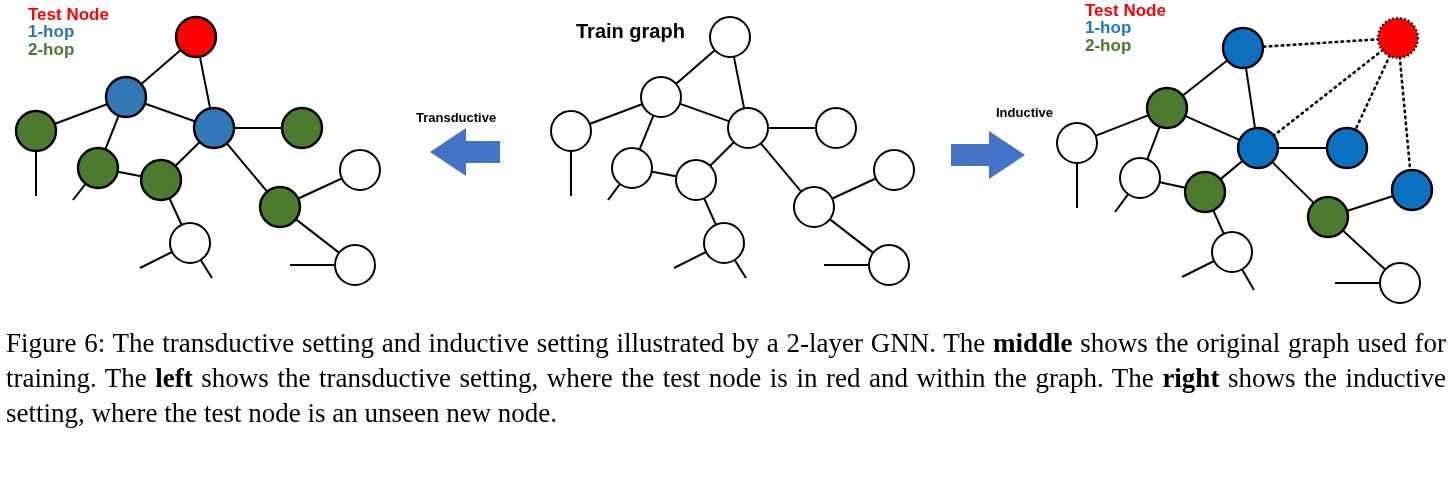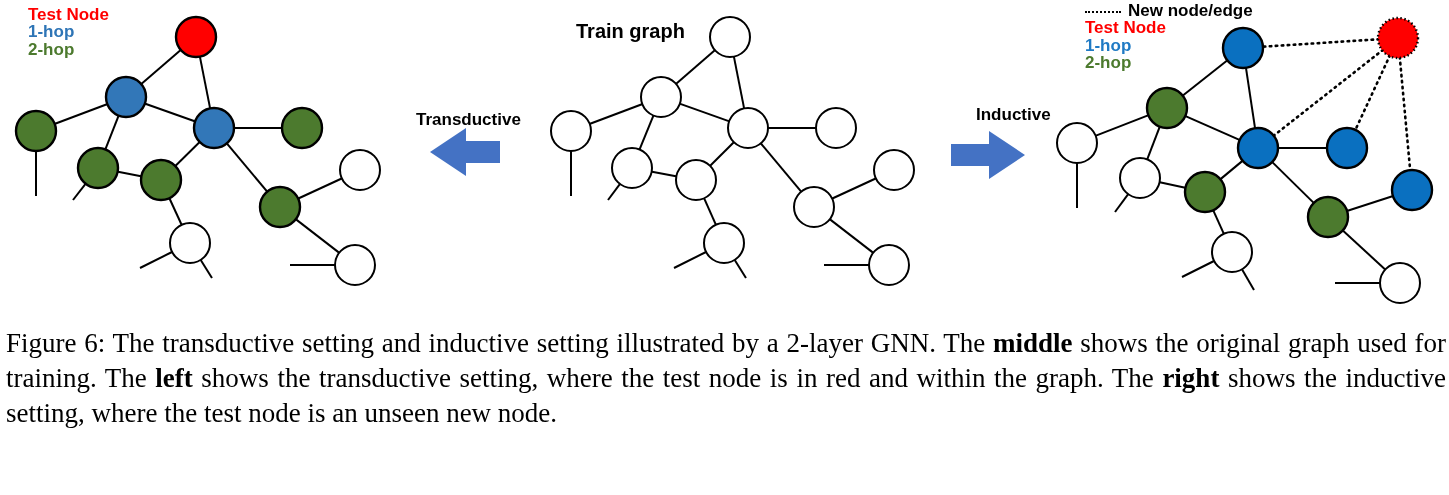--- a/index.html
+++ b/index.html
@@ -10,23 +10,23 @@
   .legend div{white-space:nowrap;}
   #legend-left{left:28px;top:6px;font-size:17px;}
   #legend-right{left:1085px;top:2px;font-size:17px;}
   #legend-right .newedge{display:flex;align-items:center;gap:7px;}
   .dashsample{display:inline-block;width:36px;height:0;border-top:2px dotted #000;position:relative;top:1px;}
   .lbl-red{color:#FF0000;}
   .lbl-blue{color:#2E75B6;}
   .lbl-blue2{color:#1F7AC4;}
   .lbl-green{color:#4C7A2E;}
   .lbl-black{color:#000000;}
-  .arrowlabel{position:absolute;font-family:"Liberation Sans",sans-serif;font-weight:bold;font-size:17px;color:#000;white-space:nowrap;}
+  .arrowlabel{position:absolute;font-family:"Liberation Sans",sans-serif;font-weight:bold;font-size:13px;color:#000;white-space:nowrap;}
   #label-transductive{left:416px;top:110px;}
-  #label-inductive{left:976px;top:105px;}
+  #label-inductive{left:996px;top:105px;}
   #label-traingraph{position:absolute;left:576px;top:20px;font-family:"Liberation Sans",sans-serif;font-weight:bold;font-size:20px;color:#000;white-space:nowrap;}
   #caption{position:absolute;left:6px;top:326px;width:1440px;font-family:"Liberation Serif",serif;font-size:27px;line-height:1.30;color:#000;text-align:justify;text-align-last:left;}
   #caption b{font-weight:bold;}
 </style>
 </head>
 <body>
 
 <div id="fig">
 
   <svg id="diagram" viewBox="0 0 1449 325">
@@ -133,24 +133,20 @@
     </g>
   </svg>
 
   <div class="legend" id="legend-left">
     <div class="lbl-red">Test Node</div>
     <div class="lbl-blue">1-hop</div>
     <div class="lbl-green">2-hop</div>
   </div>
 
   <div class="legend" id="legend-right">
-    <div class="newedge">
-      <span class="dashsample"></span>
-      <span class="lbl-black">New node/edge</span>
-    </div>
     <div class="lbl-red">Test Node</div>
     <div class="lbl-blue2">1-hop</div>
     <div class="lbl-green">2-hop</div>
   </div>
 
   <div class="arrowlabel" id="label-transductive">Transductive</div>
   <div class="arrowlabel" id="label-inductive">Inductive</div>
 
   <div id="label-traingraph">Train graph</div>
 

